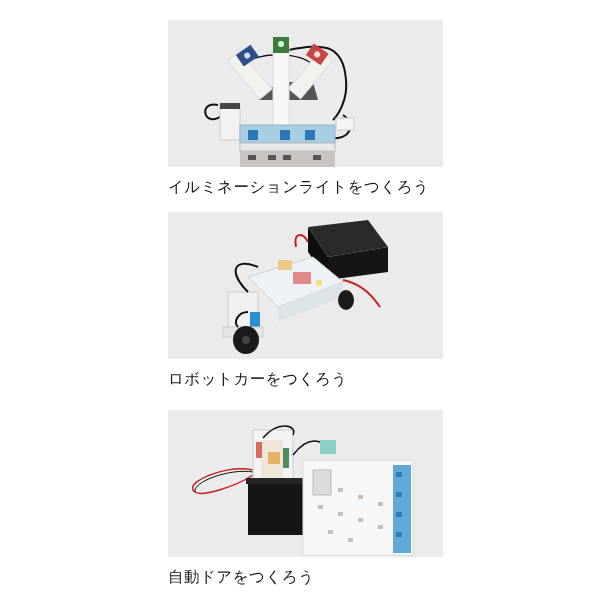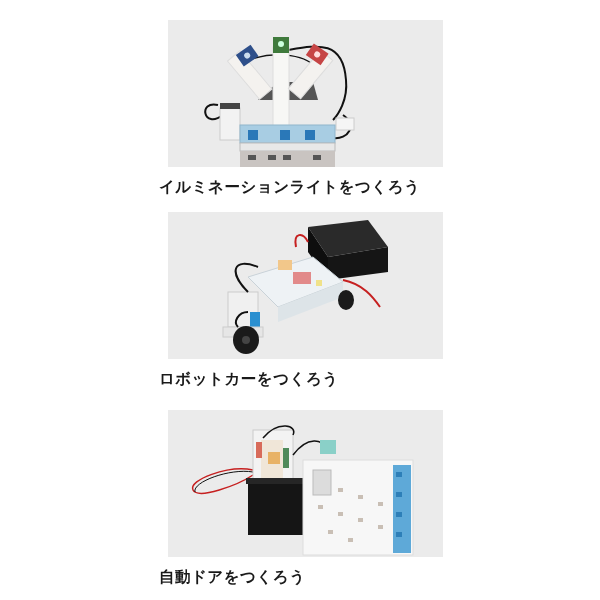--- a/index.html
+++ b/index.html
@@ -1,18 +1,18 @@
 <!DOCTYPE html>
 <html><head>
 <meta charset="utf-8">
 <style>
   html, body { margin:0; padding:0; background:#ffffff; }
   body { width:600px; height:600px; position:relative; overflow:hidden; font-family:"DejaVu Sans", sans-serif; }
   .panel { position:absolute; left:168px; width:275px; height:147px; background:#ebebeb; overflow:hidden; }
-  .caption { position:absolute; left:159px; font-size:15.5px; color:#1a1a1a; letter-spacing:0.5px; white-space:nowrap; font-weight:700; }
+  .caption { position:absolute; left:168px; font-size:15.5px; color:#1a1a1a; letter-spacing:0.5px; white-space:nowrap; font-weight:400; }
 </style>
 </head>
 <body>
 
 <div class="panel" style="top:20px;">
   <svg width="275" height="147" viewBox="0 0 275 147">
 
     <path d="M50 85 C30 80, 35 110, 55 95" stroke="#111" stroke-width="2" fill="none"></path>
     <path d="M80 40 C110 30, 140 35, 150 50" stroke="#111" stroke-width="1.5" fill="none"></path>
     <path d="M120 30 C150 25, 175 20, 178 60 C180 80, 170 95, 165 100" stroke="#111" stroke-width="2" fill="none"></path>

